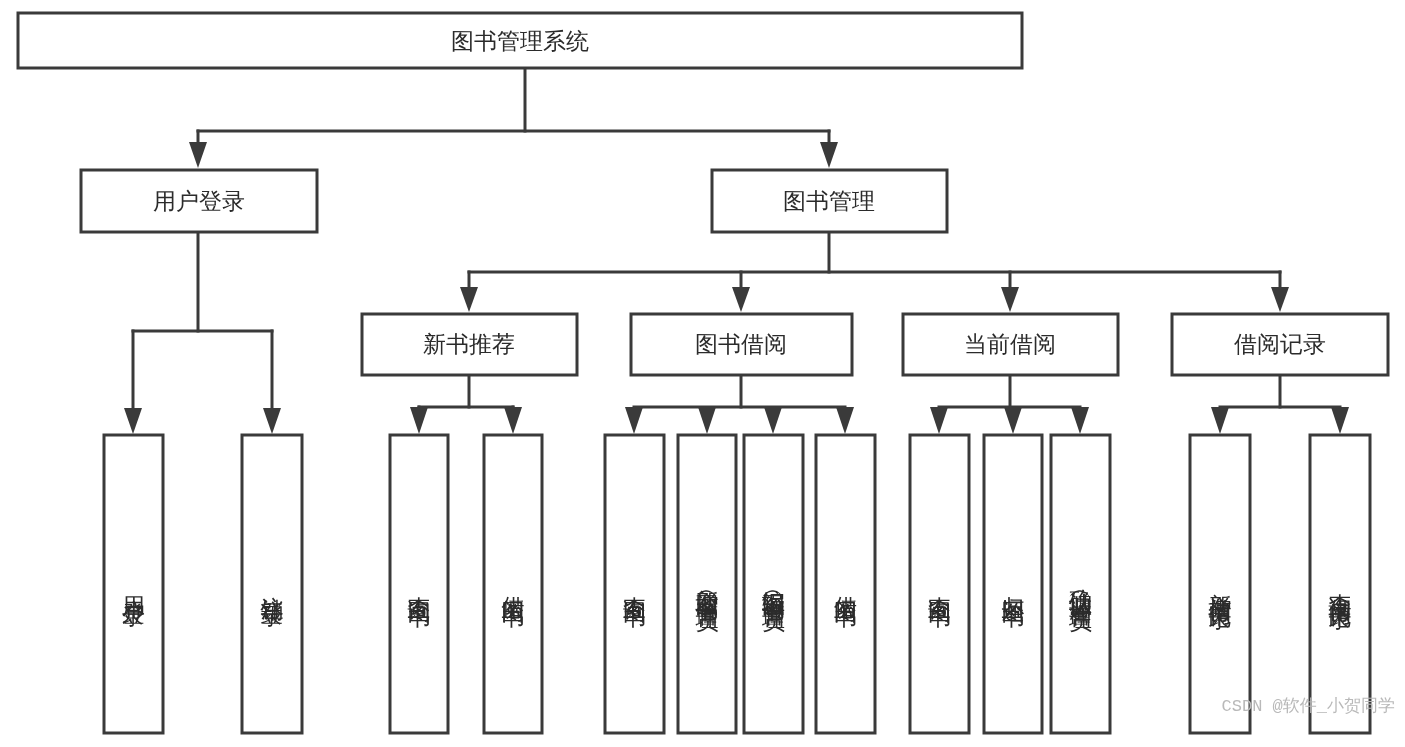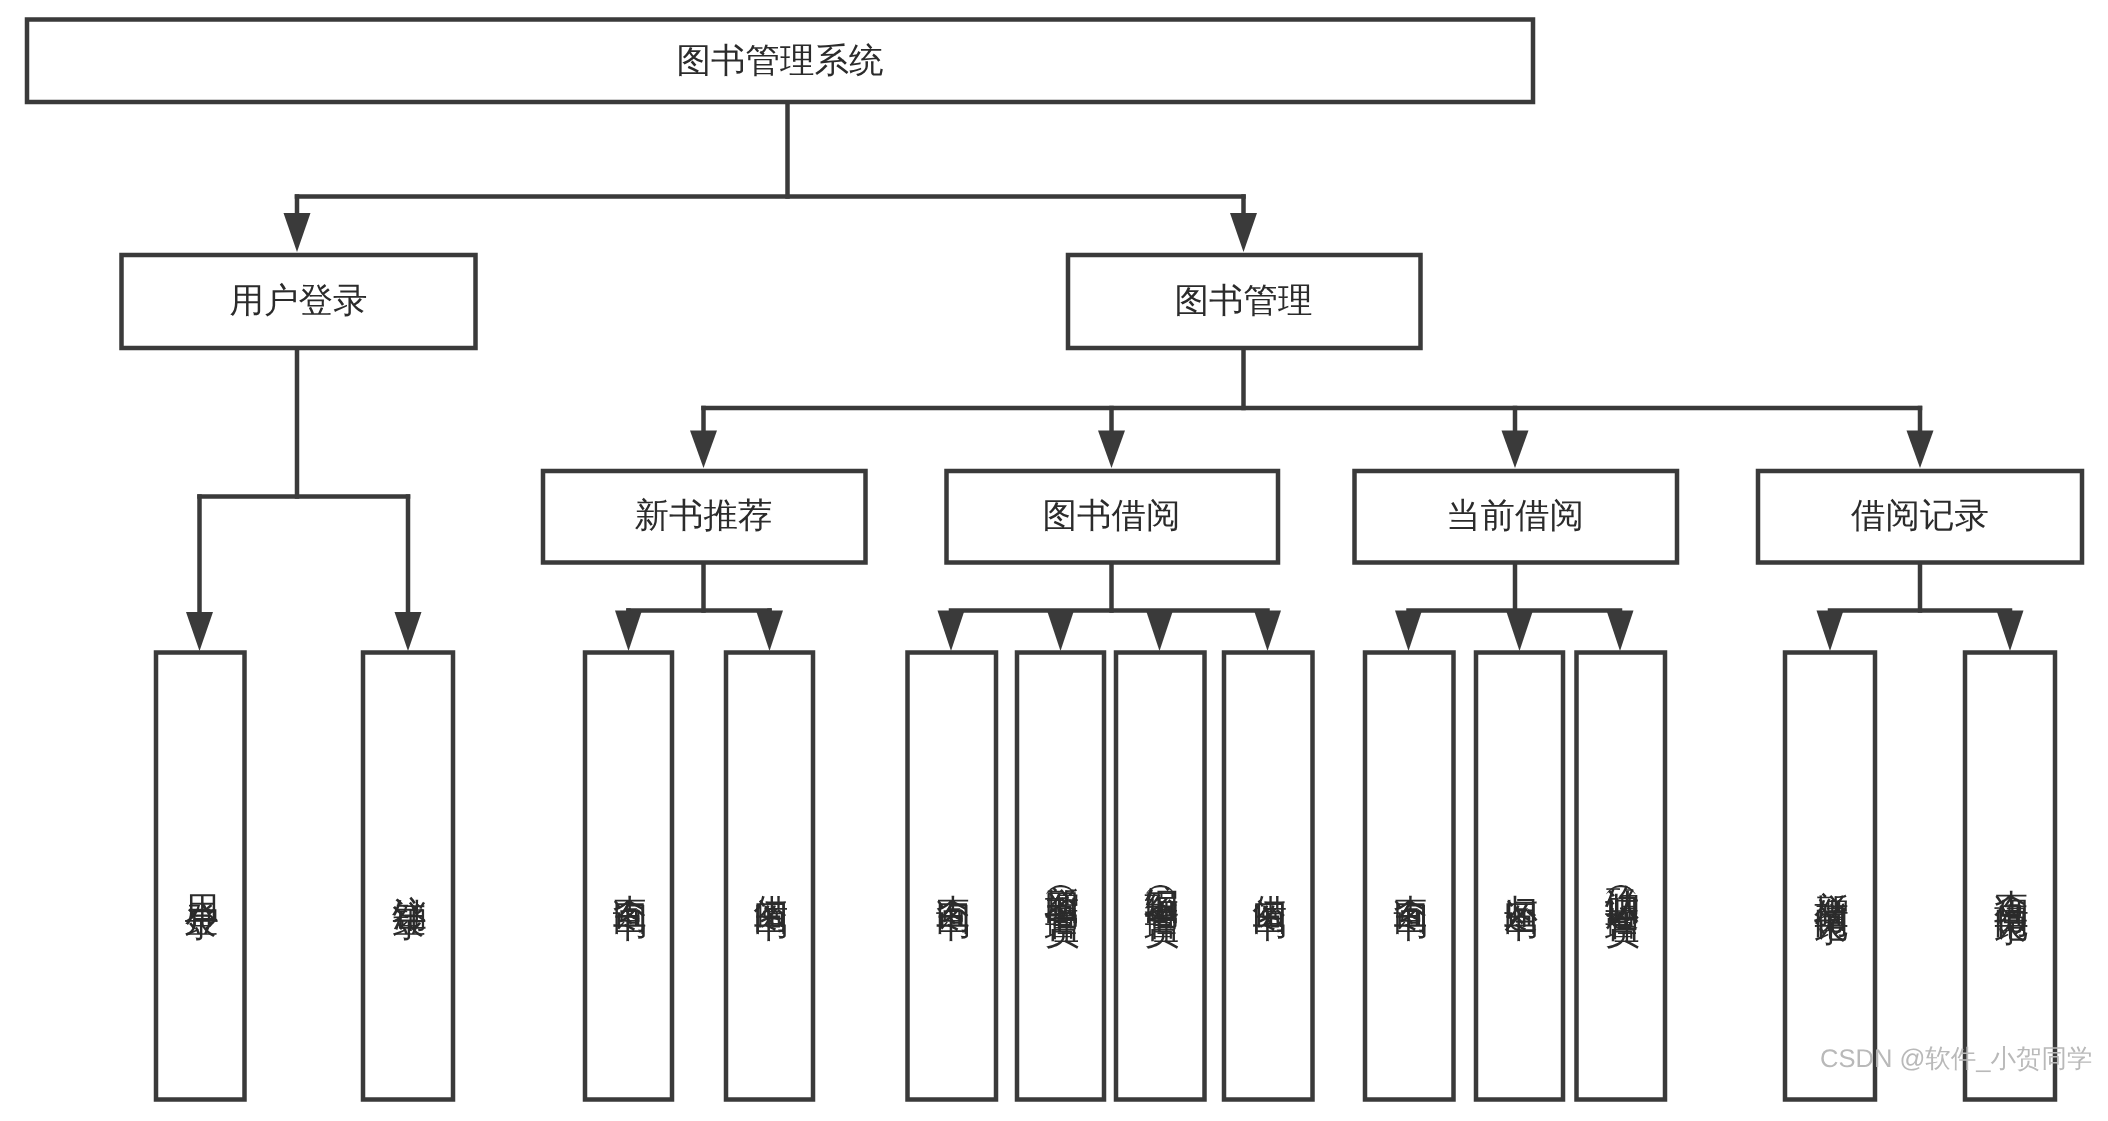--- a/index.html
+++ b/index.html
@@ -59,21 +59,21 @@
     display: flex;
     align-items: center;
     justify-content: center;
     white-space: nowrap;
     pointer-events: none;
   }
   .watermark {
     position: absolute;
     right: 10px;
     bottom: 6px;
-    font-family: Liberation Sans, sans-serif;
+    font-family: Liberation Mono, monospace;
     font-size: 17px;
     color: #b9b9b9;
     white-space: nowrap;
   }
 </style>
 </head>
 <body>
 
 <div id="diagram-root">
 

